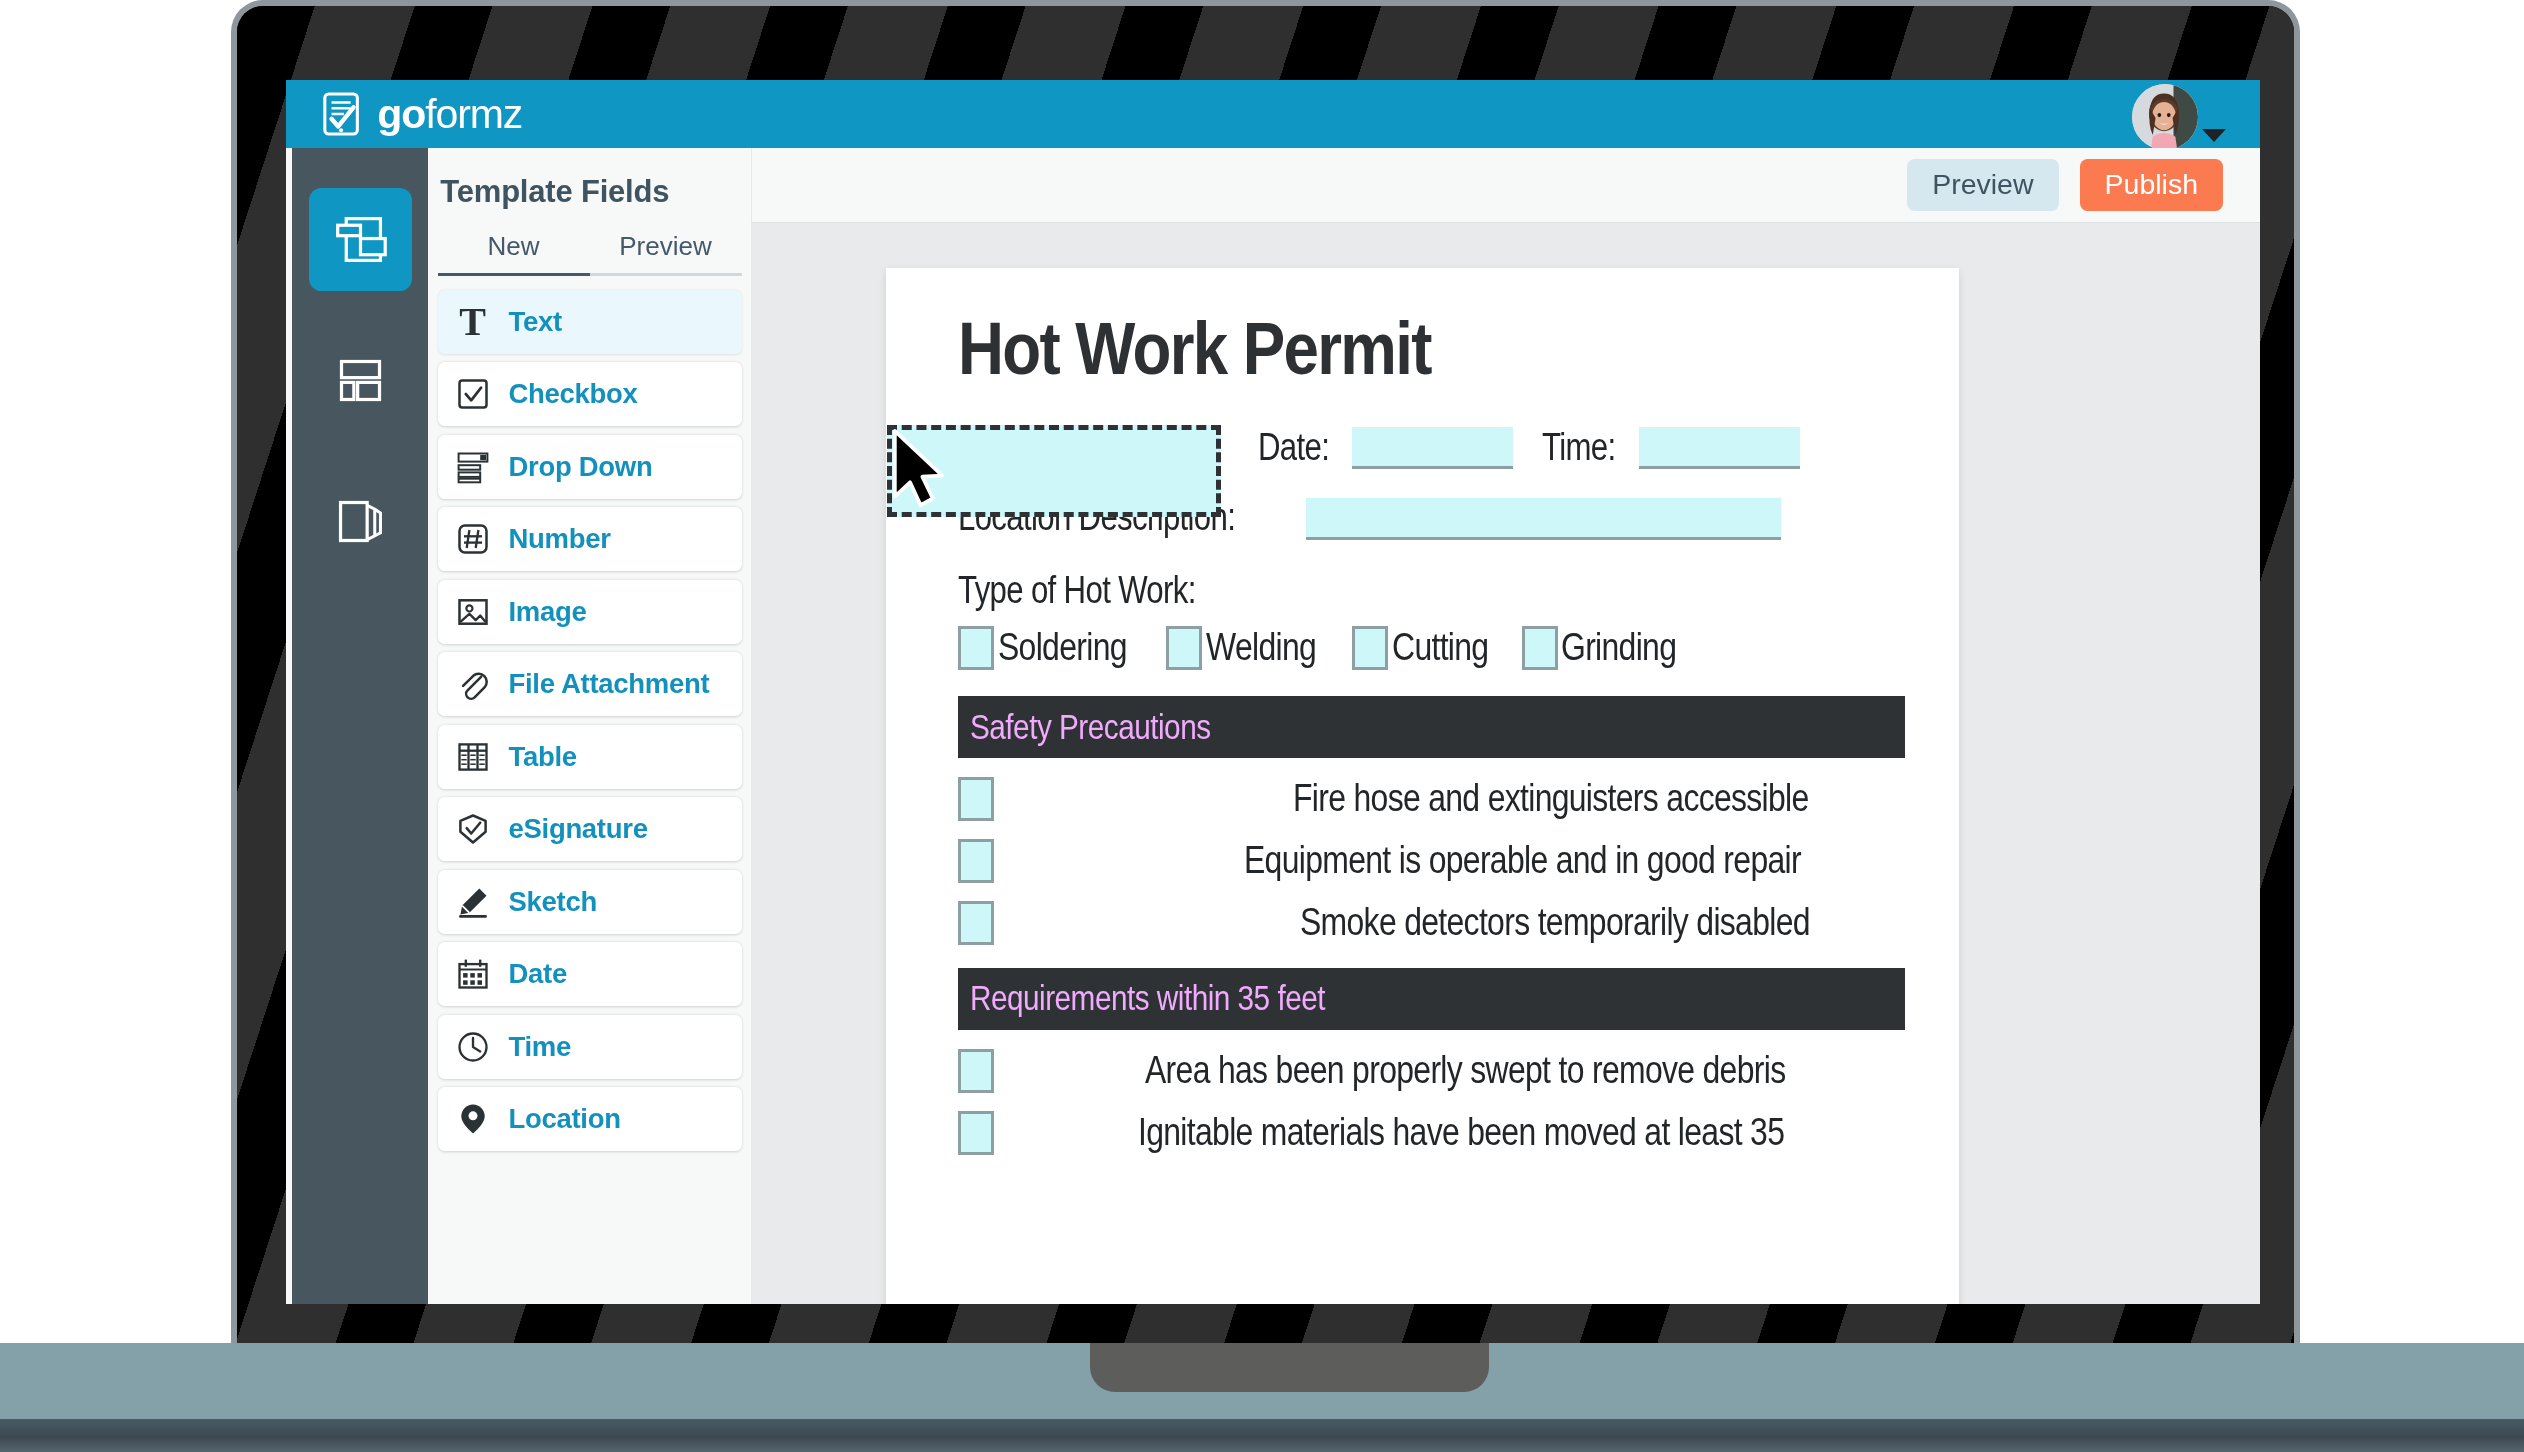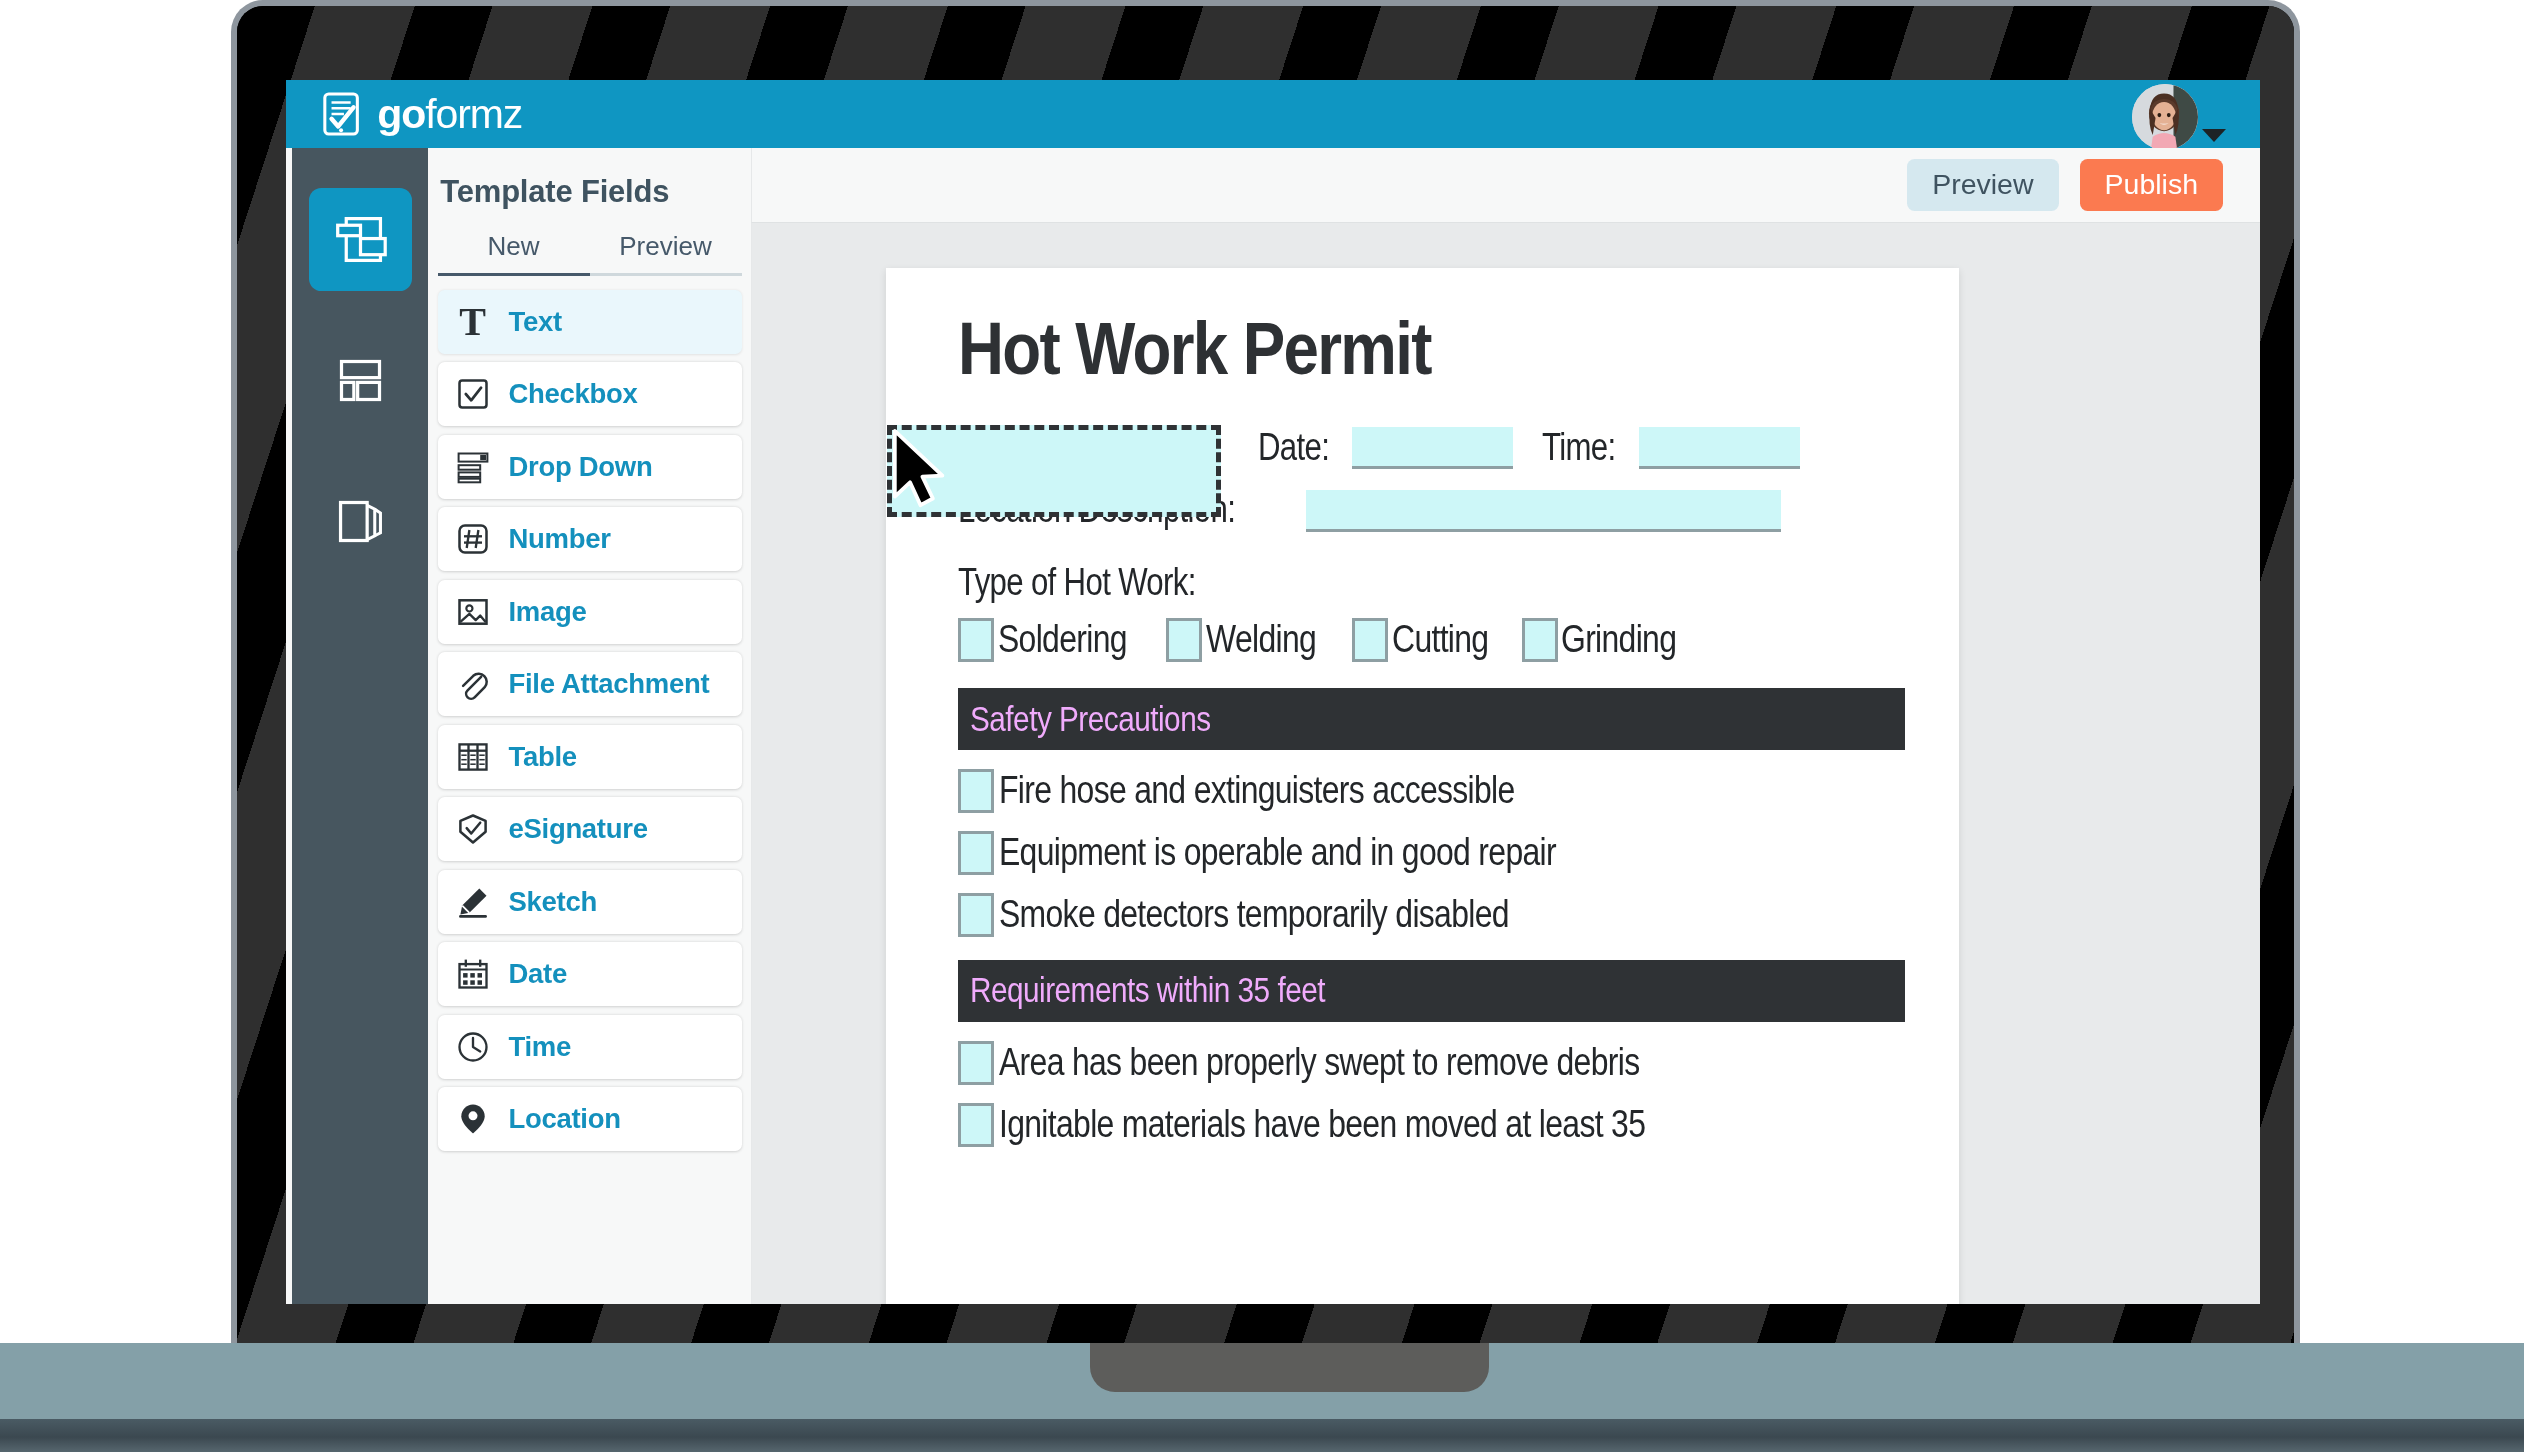--- a/index.html
+++ b/index.html
@@ -297,21 +297,21 @@
     color: #2e3134;
     letter-spacing: -1.9px;
     line-height: 1.05;
     margin-bottom: 38px;
     transform: scaleX(0.86);
     transform-origin: left center;
   }
   .doc-row {
     display: flex;
     align-items: flex-end;
-    margin-bottom: 19px;
+    margin-bottom: 27px;
   }
   .doc-label {
     font-size: 38px;
     color: #232629;
     letter-spacing: -0.8px;
     transform: scaleX(0.82);
     transform-origin: left bottom;
     white-space: nowrap;
     line-height: 1.15;
   }
@@ -321,20 +321,21 @@
     height: 42px;
   }
   .blank-date  { width: 161px; margin-left: 7.6px; }
   .blank-time  { width: 161px; margin-left: 7.6px; }
   .blank-loc   { width: 475px; margin-left: 9.5px; }
 
   .cb-row {
     display: flex;
     align-items: center;
     margin-bottom: 18px;
+    justify-content: space-between;
   }
   .cb {
     width: 36px;
     height: 44px;
     background: #cdf7f8;
     border: 3.8px solid #8e9fa3;
     flex: 0 0 36px;
   }
   .cb-text {
     font-size: 38px;

